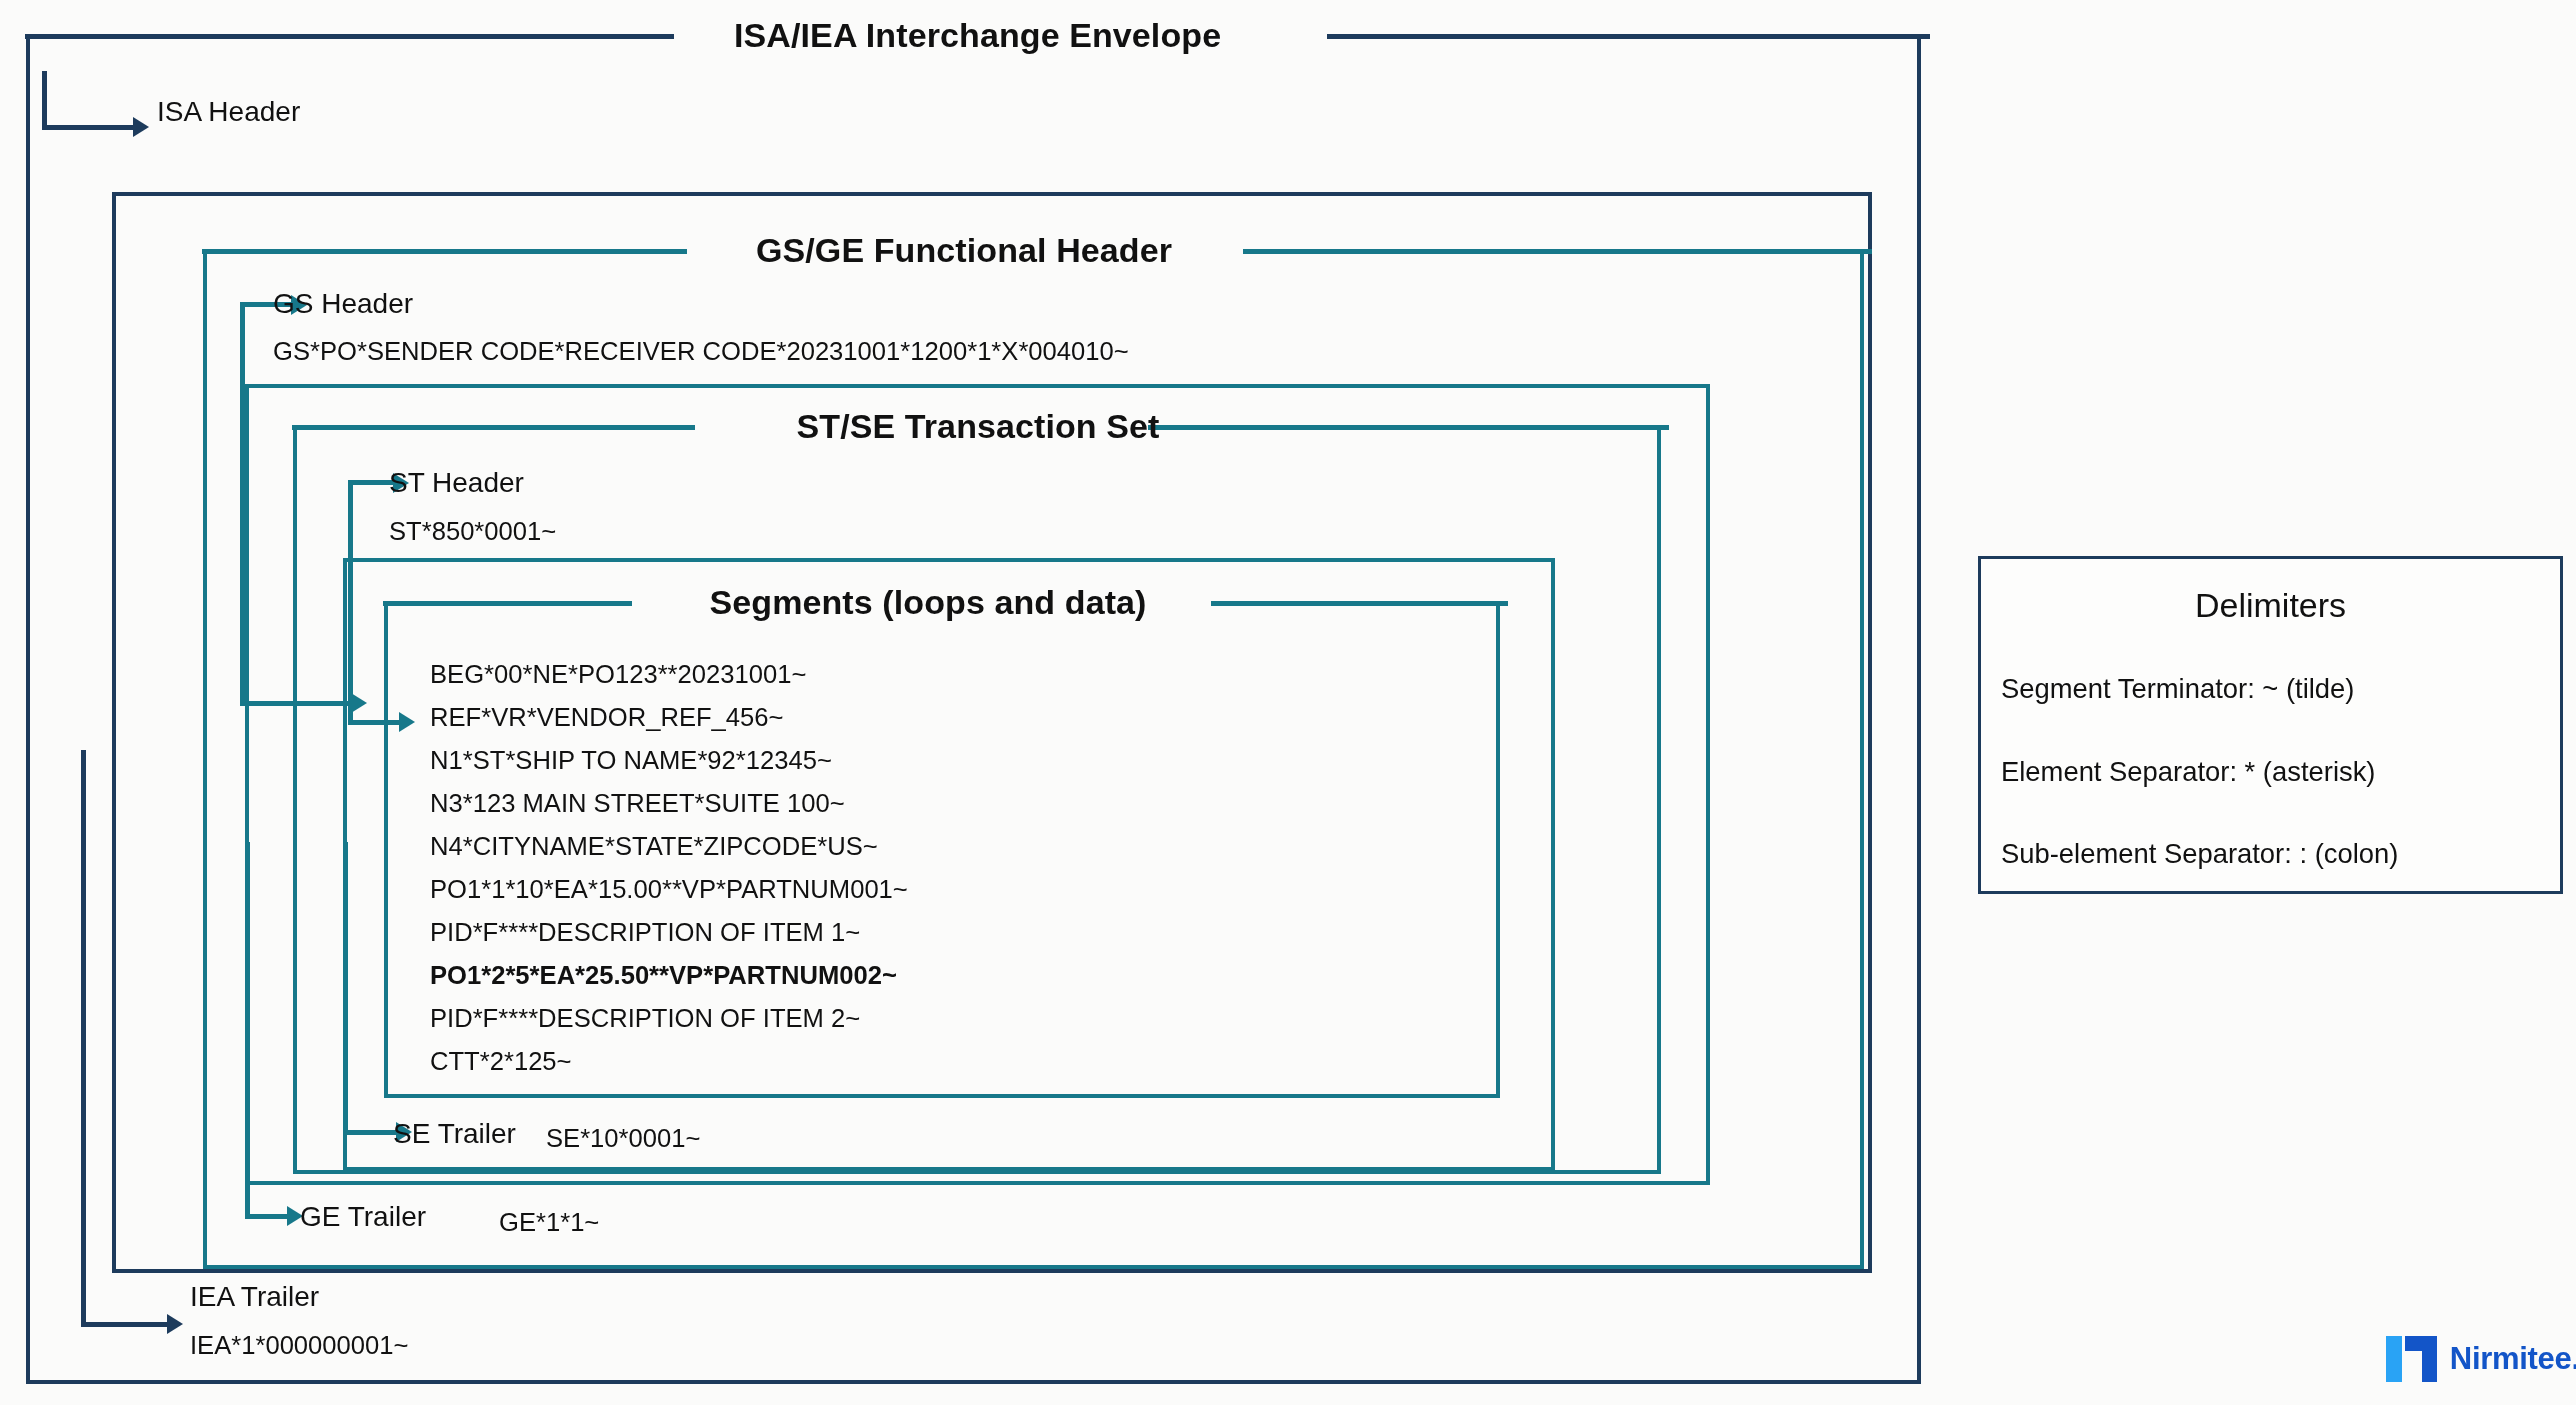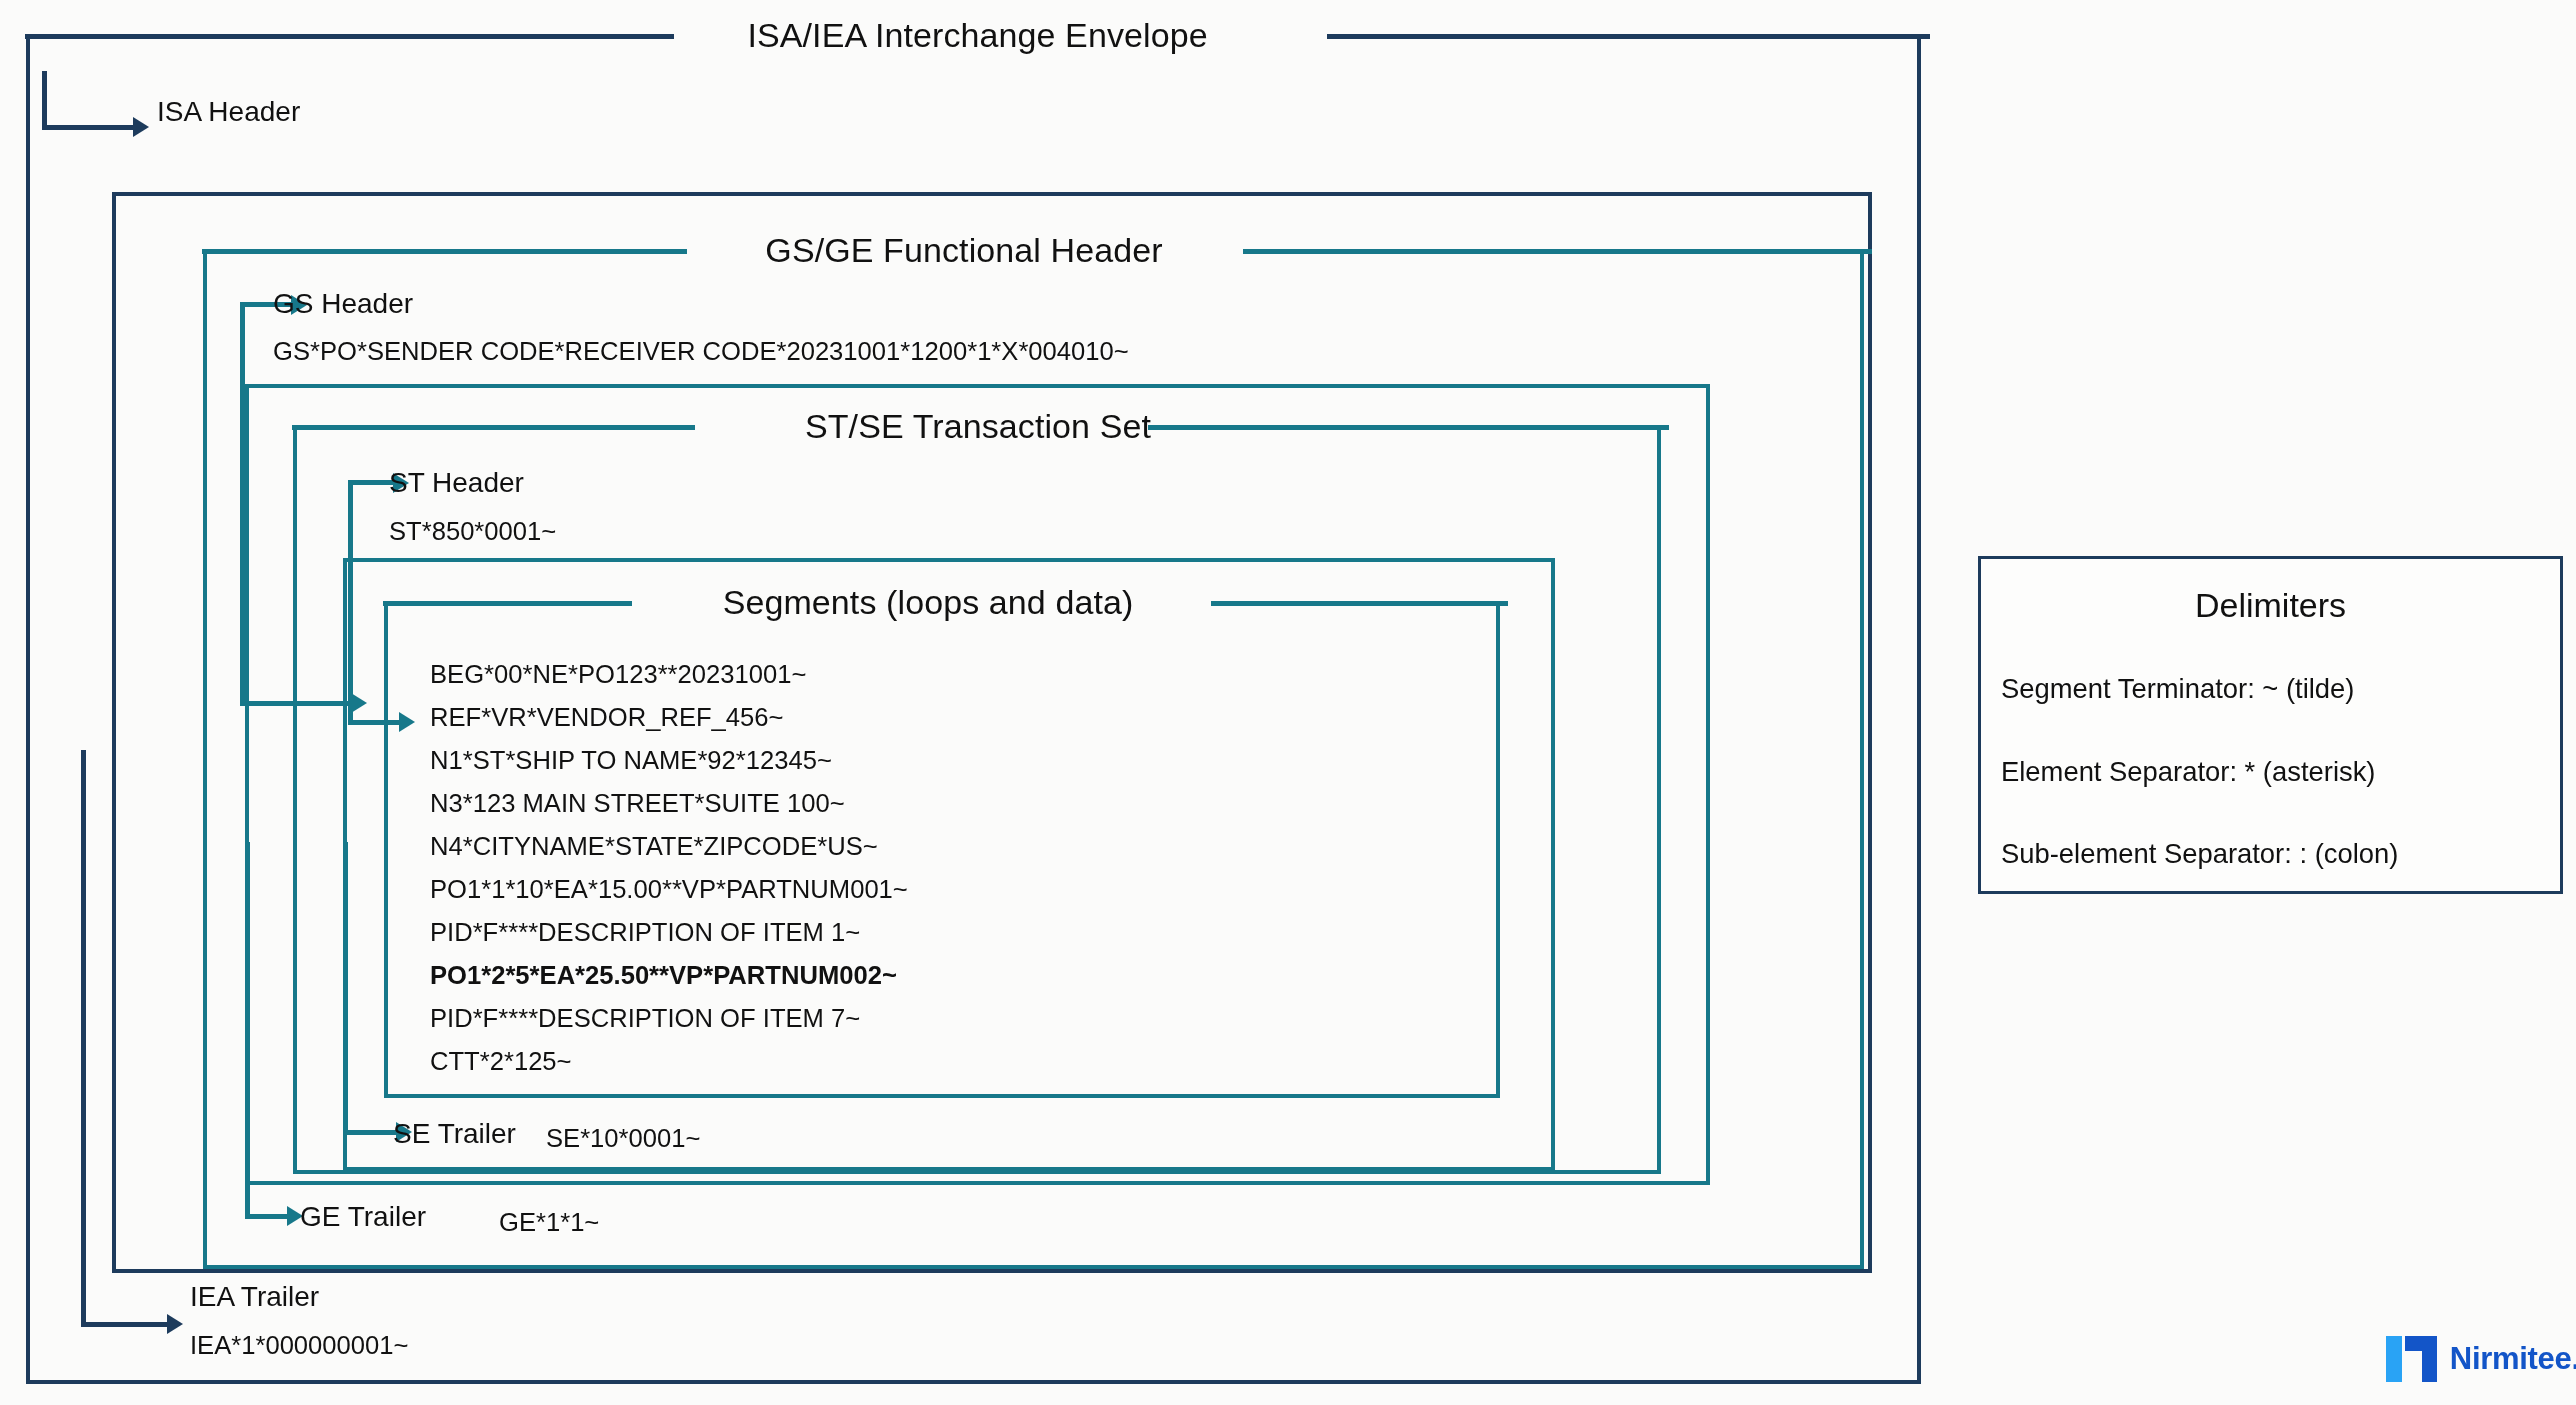--- a/index.html
+++ b/index.html
@@ -22,21 +22,21 @@
   .titled{border-top:none;}
   .toprail{position:absolute;height:0;top:-2.7px;}
   .toprail .seg{position:absolute;top:0;height:4.6px;}
   .navy .seg{background:#1d3b5c;}
   .teal .seg{background:#17788a;}
 
   .boxtitle{
     position:absolute;
     transform:translate(-50%,-50%);
     white-space:nowrap;
-    font-weight:400;
+    font-weight:700;
     color:#111;
     letter-spacing:0.1px;
   }
 
   
   .lbl{position:absolute;white-space:nowrap;color:#111;}
   .big{font-size:28px;}
   .seg-line{position:absolute;white-space:nowrap;font-size:25.6px;color:#111;}
 
   
@@ -145,21 +145,21 @@
 
   <div id="segment-lines">
       <div class="seg-line" style="left: 430px; top: 660px;">BEG*00*NE*PO123**20231001~</div>
       <div class="seg-line" style="left: 430px; top: 703px;">REF*VR*VENDOR_REF_456~</div>
       <div class="seg-line" style="left: 430px; top: 746px;">N1*ST*SHIP TO NAME*92*12345~</div>
       <div class="seg-line" style="left: 430px; top: 789px;">N3*123 MAIN STREET*SUITE 100~</div>
       <div class="seg-line" style="left: 430px; top: 832px;">N4*CITYNAME*STATE*ZIPCODE*US~</div>
       <div class="seg-line" style="left: 430px; top: 875px;">PO1*1*10*EA*15.00**VP*PARTNUM001~</div>
       <div class="seg-line" style="left: 430px; top: 918px;">PID*F****DESCRIPTION OF ITEM 1~</div>
       <div class="seg-line" style="left: 430px; top: 961px; font-weight: bold;">PO1*2*5*EA*25.50**VP*PARTNUM002~</div>
-      <div class="seg-line" style="left: 430px; top: 1004px;">PID*F****DESCRIPTION OF ITEM 7~</div>
+      <div class="seg-line" style="left: 430px; top: 1004px;">PID*F****DESCRIPTION OF ITEM 2~</div>
       <div class="seg-line" style="left: 430px; top: 1047px;">CTT*2*125~</div>
     </div>
 
   <div class="conn cteal" style="left:1656px; top:631px; width:37px; height:0;"></div>
   <div class="arrowhead left" style="position:absolute;left:1656px;top:623px;"></div>
 
   <div class="conn cteal" style="left:240px; top:349px; width:146px; height:357px;">
     <div class="v" style="left:0; top:0; width:4.6px; height:357px;"></div>
     <div class="h" style="left:0; top:352px; width:114px; height:4.6px;"></div>
     <div class="arrowhead" style="left:111px; top:344px;"></div>

